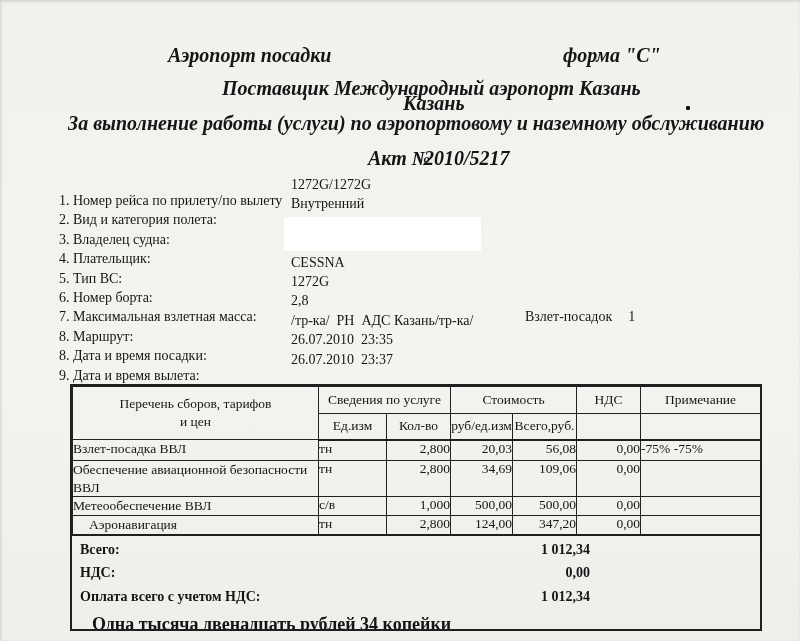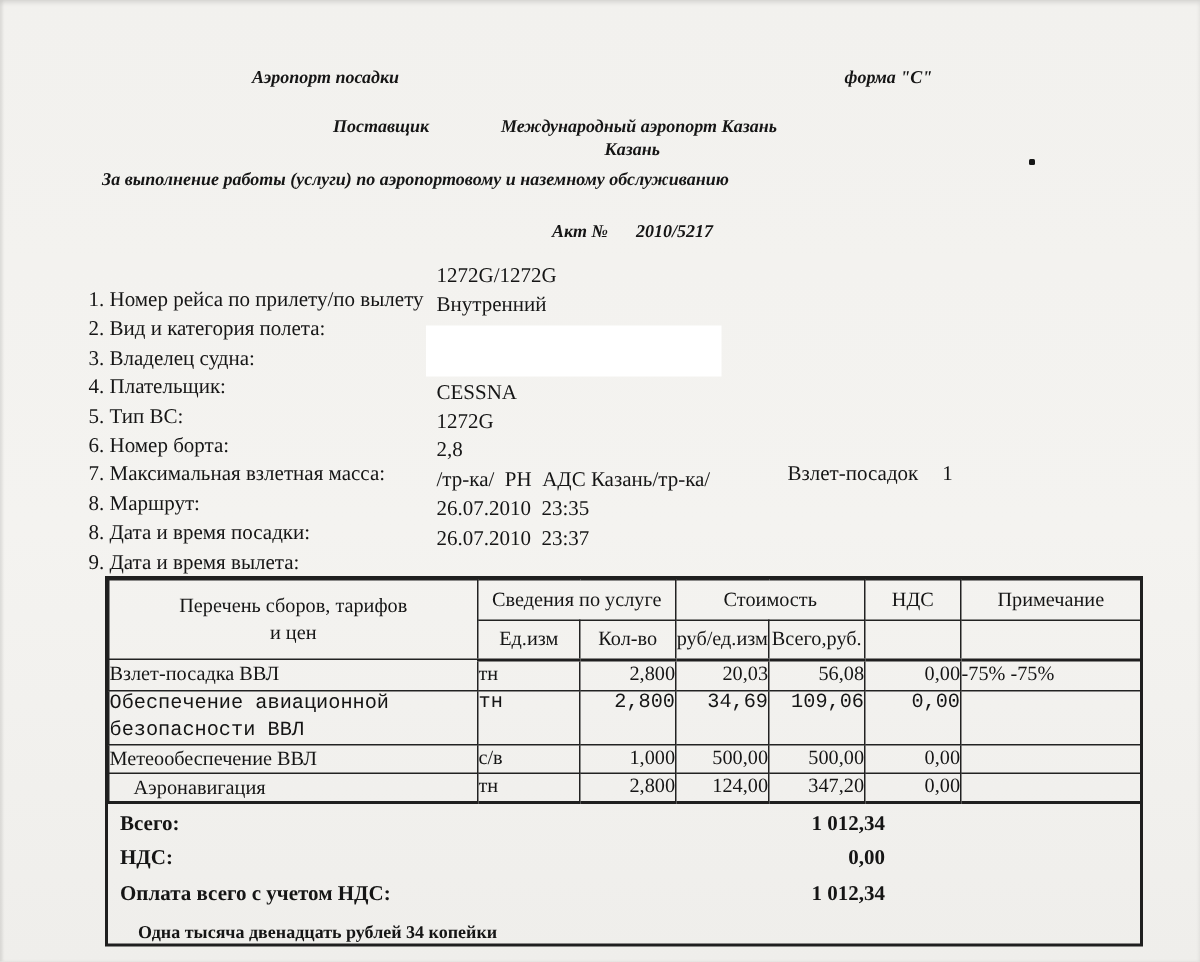--- a/index.html
+++ b/index.html
@@ -8,21 +8,21 @@
     position: relative;
     width: 800px;
     height: 641px;
     background: linear-gradient(180deg, #f2f1ee 0%, #f4f3f0 55%, #efeeeb 100%);
     box-shadow: inset 0 2px 3px rgba(0,0,0,0.10), inset 2px 0 2px rgba(0,0,0,0.05);
     font-family: "Liberation Serif", serif;
     color: #151515;
     overflow: hidden;
   }
   .abs { position: absolute; }
-  .hdr { font-weight: bold; font-style: italic; font-size: 12px; white-space: pre; }
+  .hdr { font-weight: bold; font-style: italic; font-size: 20px; white-space: pre; }
 
   
   .fields { position: absolute; left: 38px; top: 177px; width: 730px; }
   .frow { position: relative; height: 19.4px; font-size: 14px; white-space: pre; }
   .frow .lbl { display: inline-block; }
   .frow .val { position: absolute; left: 253px; top: 0; white-space: pre; }
   .frow .extra { position: absolute; left: 459px; top: 0; white-space: pre; }
   .frow .extra .xval { margin-left: 16px; }
 
   .redaction { position: absolute; left: 284px; top: 217px; width: 197px; height: 34px;
@@ -41,30 +41,30 @@
   table.charges thead th { text-align: center; vertical-align: middle; }
   tr.hrow1 th { height: 27px; }
   tr.hrow2 th { height: 26px; border-bottom: 2px solid #1f1f1f; }
   th.fees { vertical-align: middle; line-height: 1.3; }
   td.name { padding: 1px 4px 1px 4px; line-height: 1.3; vertical-align: top; }
   td.name.indent { padding-left: 16px; margin-top: 24px; }
   td.unit { padding-left: 6px; vertical-align: top; padding-top: 1px; }
   td.num  { text-align: right; padding-right: 8px; vertical-align: top; padding-top: 1px; }
   td.note { padding-left: 8px; vertical-align: top; padding-top: 1px; }
   tr.drow1 td { height: 21px; }
-  tr.drow2 td { height: 22px; font-family: Liberation Mono, monospace; }
+  tr.drow2 td { height: 22px; }
   tr.drow3 td { height: 19px; margin-top: 44px; }
   tr.drow4 td { height: 19px; border-bottom: 2px solid #1f1f1f; }
 
   
   .totals { position: relative; padding-top: 6px; }
   .trow { position: relative; height: 23.5px; font-weight: bold; font-size: 14px; }
   .trow .tlbl { position: absolute; left: 8px; top: 0; }
   .trow .tval { position: absolute; left: 0; top: 0; width: 518px; text-align: right; }
-  .words { font-weight: bold; font-size: 12px; padding-left: 20px; margin-top: 2px;
+  .words { font-weight: bold; font-size: 18px; padding-left: 20px; margin-top: 2px;
            white-space: pre; }
 </style>
 </head>
 <body>
 
 <div class="paper">
 
   <div class="abs hdr" style="left:168px; top:44px;">Аэропорт посадки</div>
   <div class="abs hdr" style="left:403px; top:44px;margin-top:48px;">Казань</div>
   <div class="abs hdr" style="left:563px; top:44px;">форма "С"</div>

